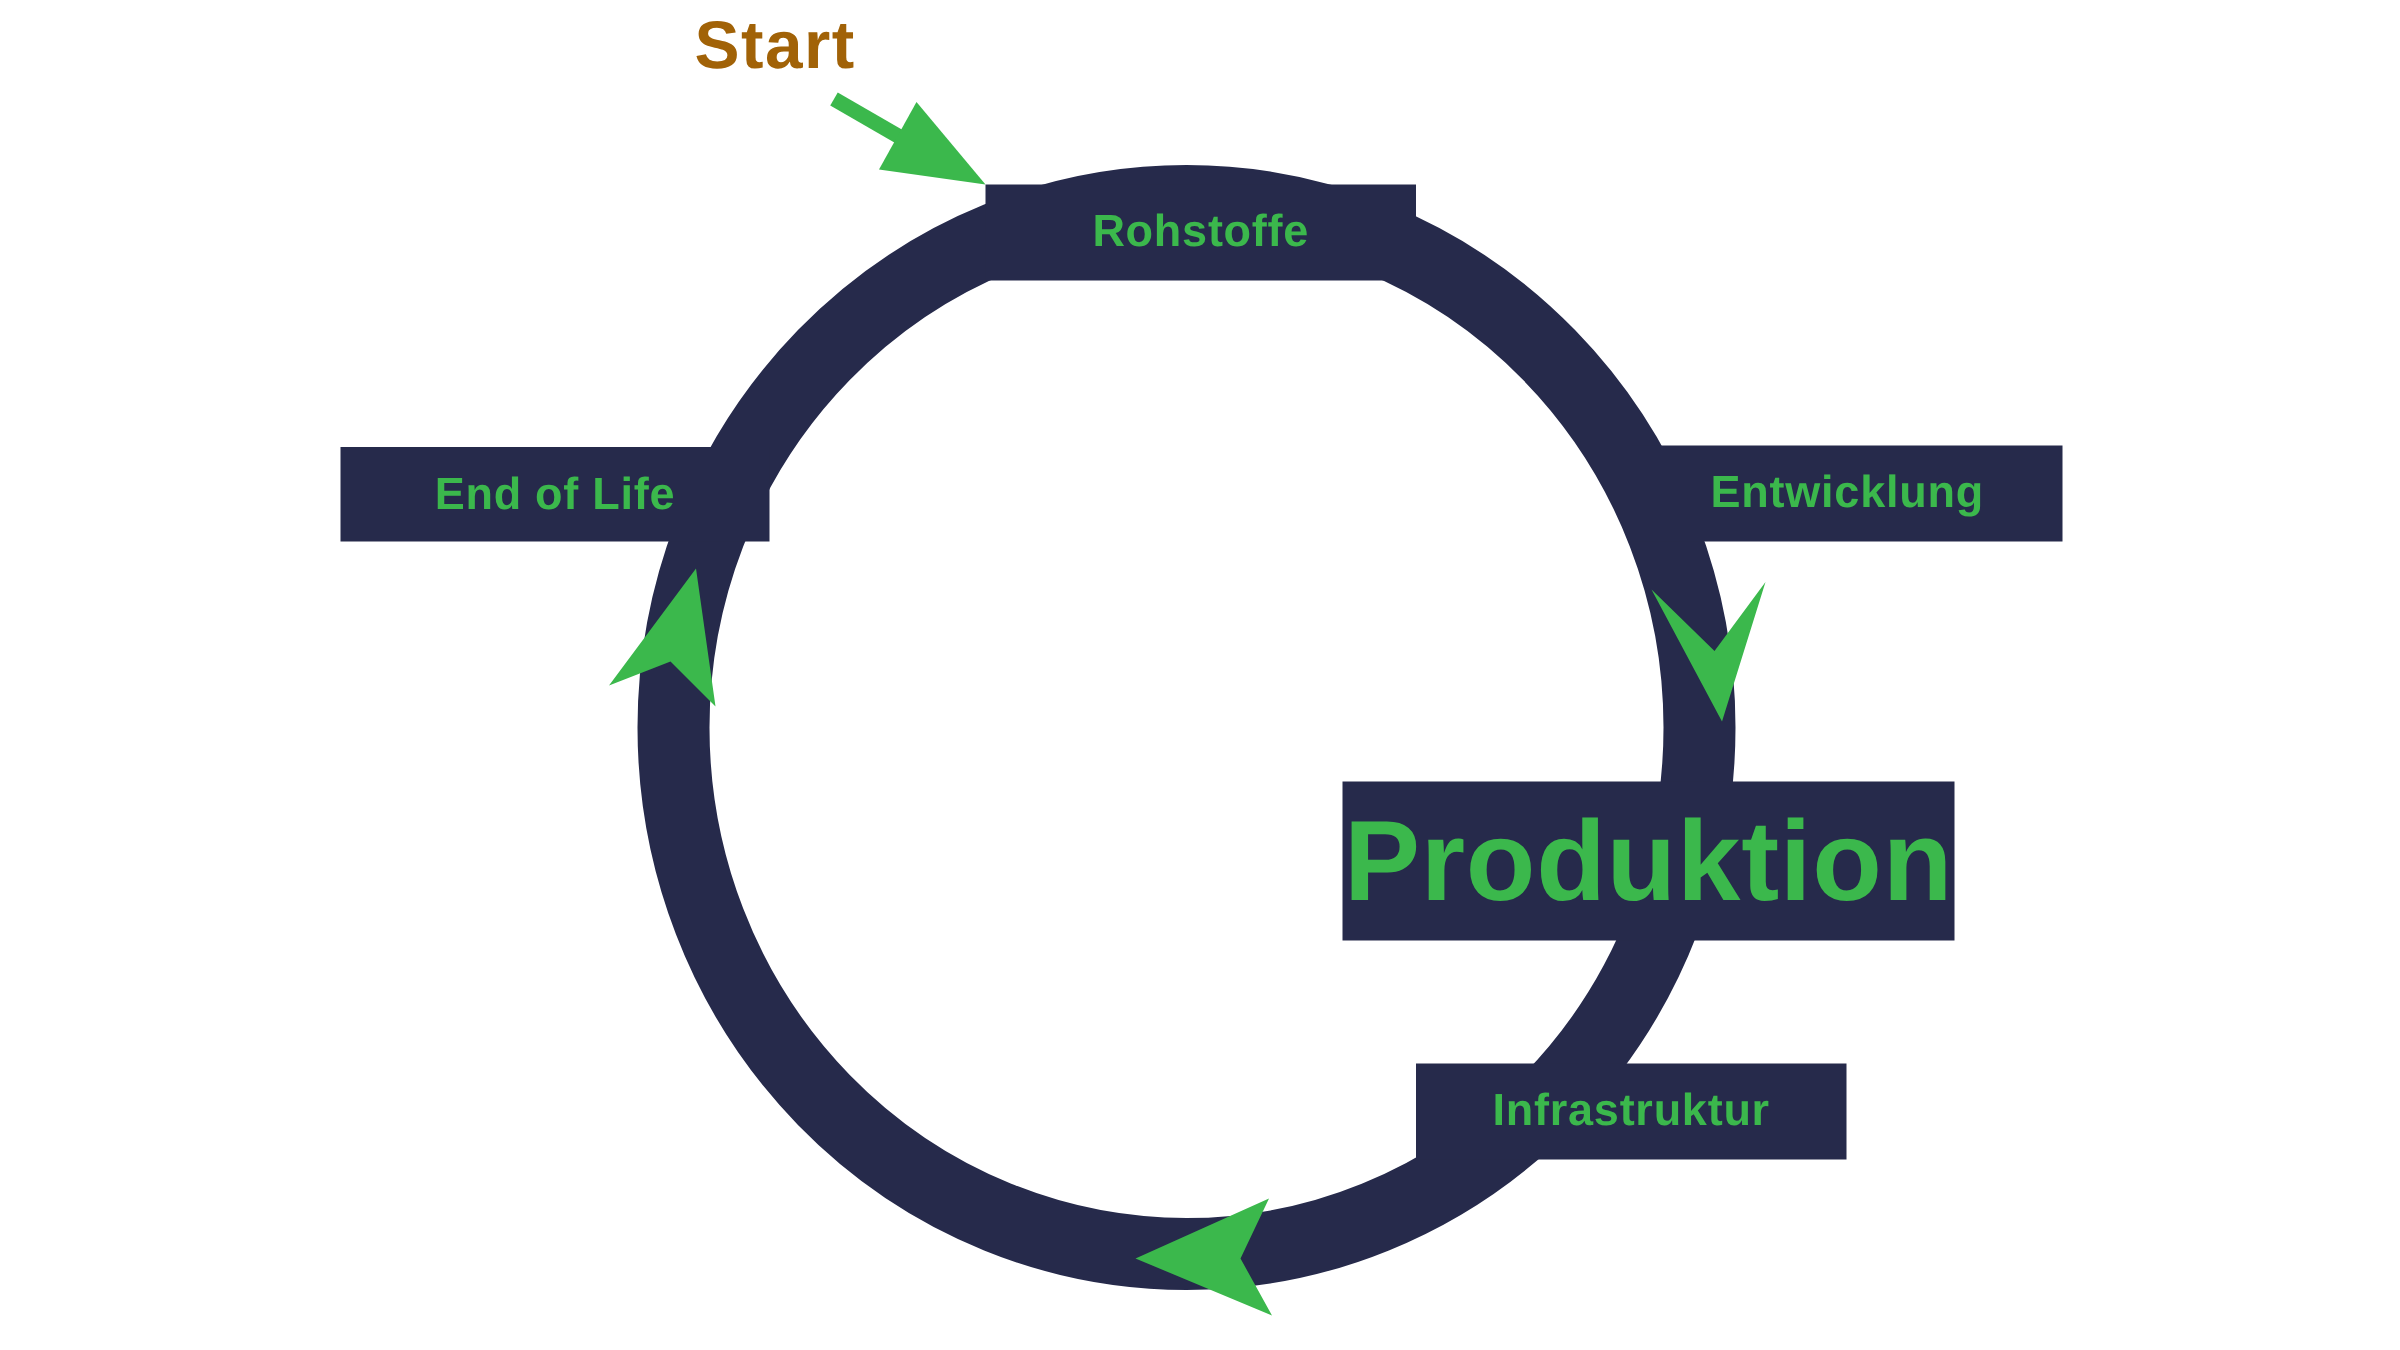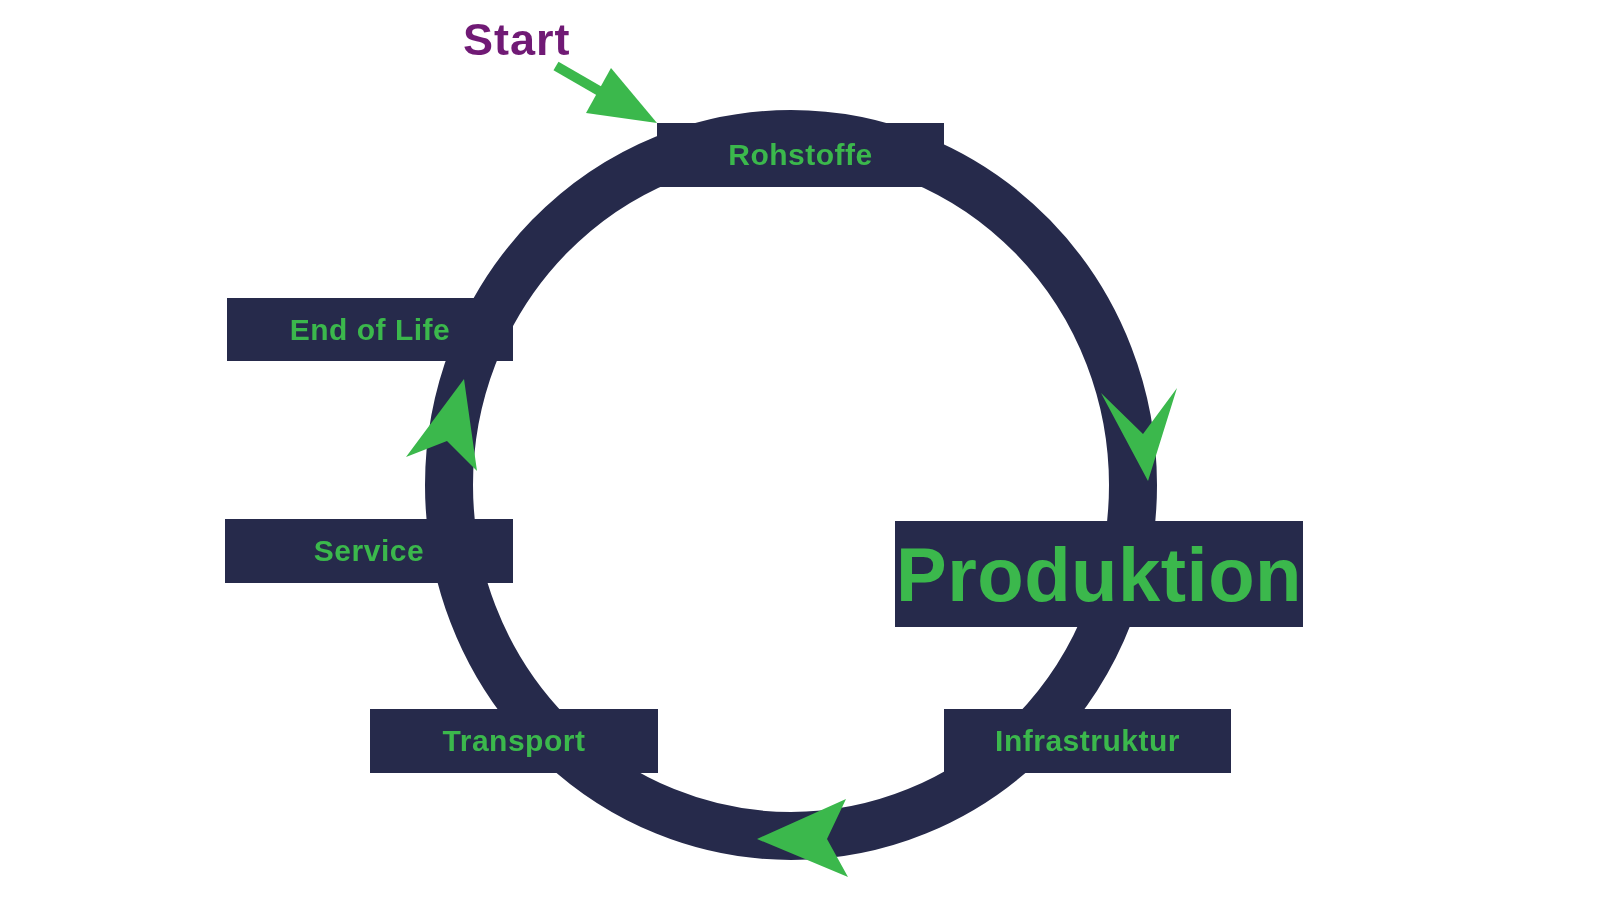--- a/index.html
+++ b/index.html
@@ -23,22 +23,22 @@
   }
   .st-rohstoffe    {left:657px;  top:123px; width:287px; height:64px;}
   .st-entwicklung  {left:1088px; top:297px; width:287px; height:64px;}
   .st-produktion   {left:895px;  top:521px; width:408px; height:106px; font-size:76px;}
   .st-infrastruktur{left:944px;  top:709px; width:287px; height:64px;text-align:center;}
   .st-transport    {left:370px;  top:709px; width:288px; height:64px;}
   .st-service      {left:225px;  top:519px; width:288px; height:64px;}
   .st-endoflife    {left:227px;  top:298px; width:286px; height:63px;text-align:center;}
   .start-label{
     position:absolute;
-    left:463px; top:14px;
-    color:#701a75;
+    left:463px; top:4px;
+    color:#a16207;
     font-weight:700;
     font-size:45px;
     letter-spacing:1px;
   }
 </style>
 </head>
 <body>
 
 <div class="canvas">
 
@@ -56,34 +56,31 @@
 
     <polygon points="464,379 406,457 447,441 477,471" fill="#3bb84c"></polygon>
   </svg>
 
   <div class="start-label">Start</div>
 
   <div class="stage st-rohstoffe">
     <span>Rohstoffe</span>
   </div>
 
+  <div class="stage st-entwicklung">
+    <span>Entwicklung</span>
+  </div>
 
   <div class="stage st-produktion">
     <span>Produktion</span>
   </div>
 
   <div class="stage st-infrastruktur">
     <span>Infrastruktur</span>
   </div>
 
-  <div class="stage st-transport">
-    <span>Transport</span>
-  </div>
 
-  <div class="stage st-service">
-    <span>Service</span>
-  </div>
 
   <div class="stage st-endoflife">
     <span>End of Life</span>
   </div>
 
 </div>
 
 </body></html>

